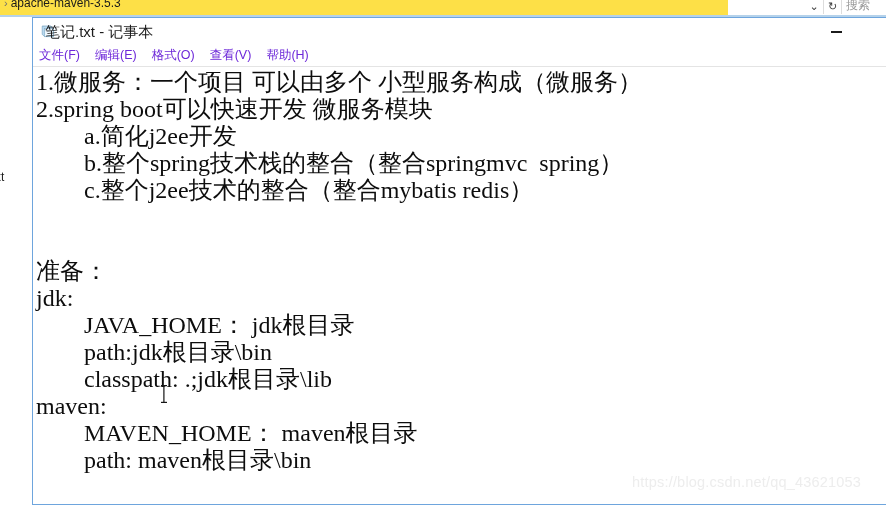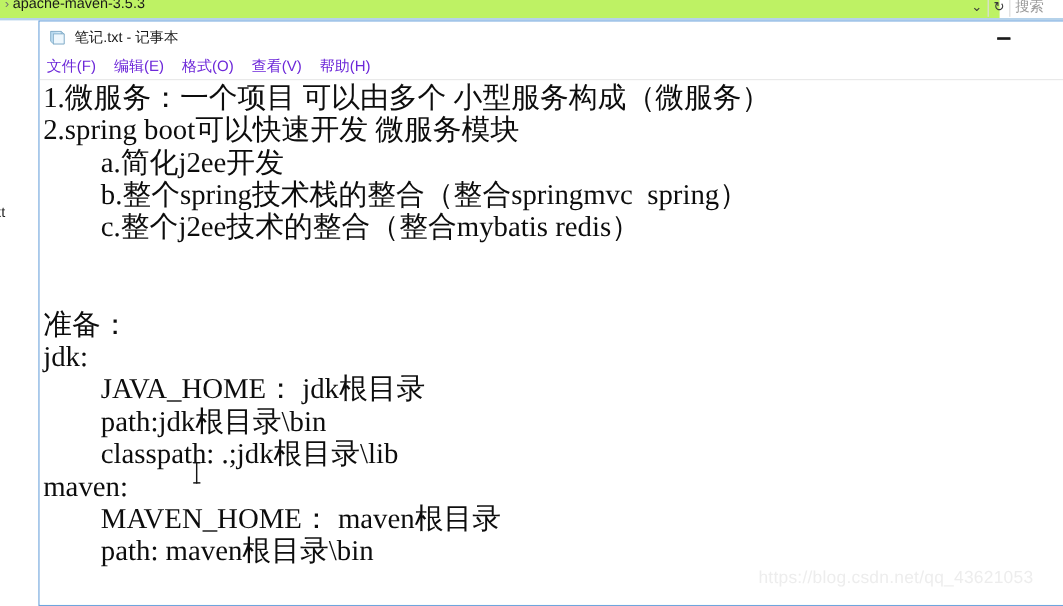--- a/index.html
+++ b/index.html
@@ -18,22 +18,22 @@
   
   #explorer-layer {
     position: absolute;
     left: 0; top: 0;
     width: 886px; height: 505px;
     background: #ffffff;
   }
   #explorer-addressbar {
     position: absolute;
     left: 0; top: 0;
-    width: 833px; height: 15px;
-    background: #bef264;
+    width: 728px; height: 15px;
+    background: #fde047;
     border-bottom: 1px solid #d9d9d9;
     overflow: hidden;
     text-decoration: underline;
   }
   #explorer-breadcrumb {
     position: absolute;
     left: 4px; top: -4px;
     font-size: 12px;
     color: #1a1a1a;
     white-space: nowrap;
@@ -112,22 +112,22 @@
     height: 27px;
     background: #ffffff;
   }
   #notepad-icon {
     position: absolute;
     left: 7px; top: 5px;
     width: 16px; height: 16px;
   }
   #notepad-title {
     position: absolute;
-    left: 29px; top: 5px;
-    font-size: 12px;
+    left: 12px; top: 5px;
+    font-size: 15px;
     color: #1b1b1b;
     white-space: nowrap;
     font-family: "Liberation Sans", sans-serif;
   }
   #window-controls {
     position: absolute;
     right: 0px; top: 0px;
     height: 27px;
     display: flex;
   }

